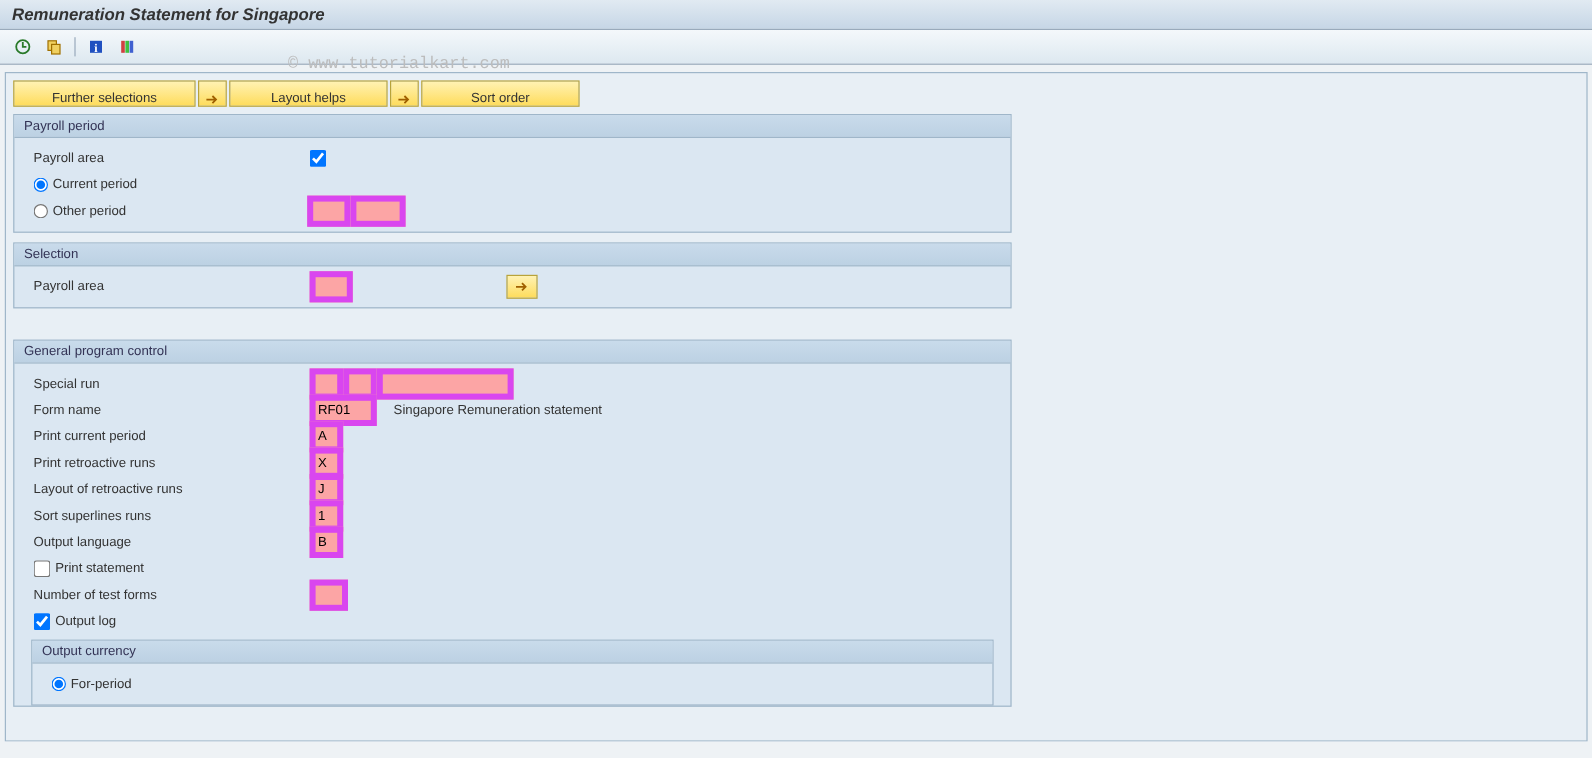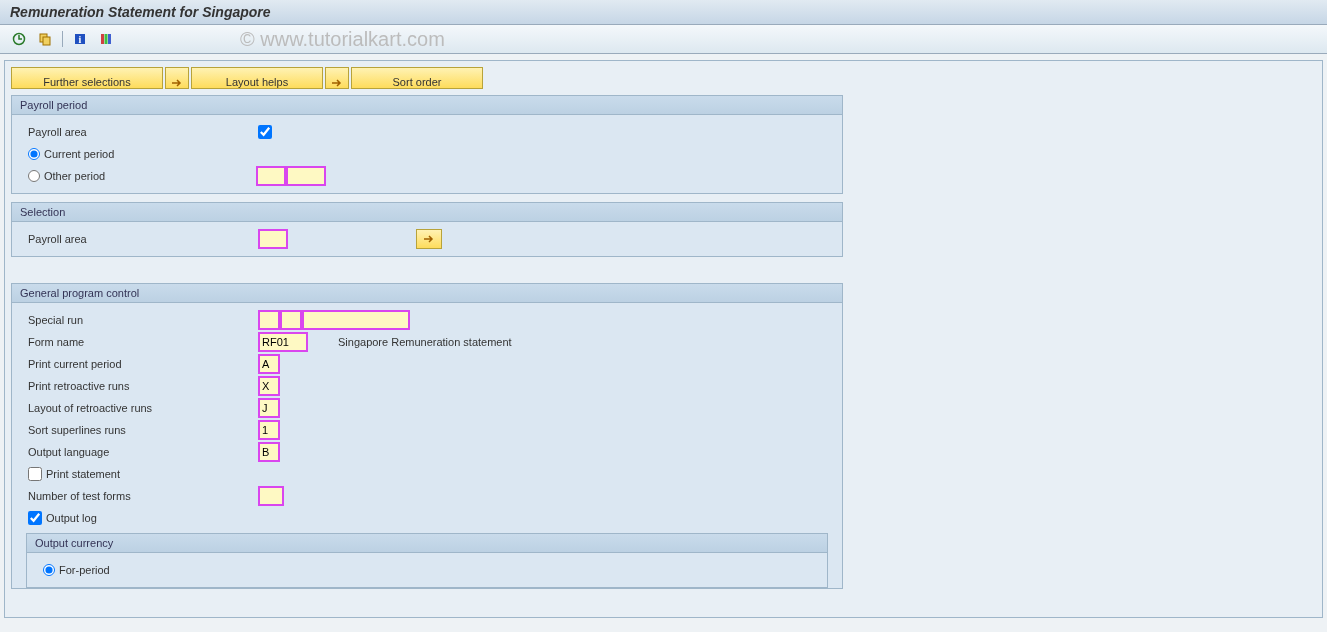--- a/index.html
+++ b/index.html
@@ -1,37 +1,37 @@
 <!DOCTYPE html>
 <html><head>
 <meta charset="utf-8">
 <style>
   html,body{margin:0;padding:0;font-family:Arial,Helvetica,sans-serif;font-size:11px;color:#333;background:#eef2f5;width:1327px}
   .titlebar{background:linear-gradient(#e1eaf2,#c6d6e6);border-bottom:1px solid #9ab;padding:4px 10px;font-weight:bold;font-style:italic;font-size:14px;color:#333}
   .toolbar{background:linear-gradient(#f4f8fb,#dde8f0);border-bottom:1px solid #9ab;padding:3px 8px;height:22px;display:flex;align-items:center;gap:4px;position:relative}
   .tb-btn{width:20px;height:18px;display:flex;align-items:center;justify-content:center;border:1px solid transparent;border-radius:2px;cursor:pointer}
   .tb-sep{width:1px;height:16px;background:#9ab;margin:0 2px}
-  .watermark{position:absolute;left:240px;top:3px;color:#bcbcbc;font-size:20px;font-family:Liberation Sans, sans-serif}
+  .watermark{position:absolute;left:240px;top:21px;color:#bcbcbc;font-size:14px;font-family:Liberation Mono, monospace}
   .page{background:#e8eff5;border:1px solid #9fb6c9;margin:6px 4px 0 4px;padding:6px 6px 20px 6px}
   .btnrow{display:flex;gap:2px;margin-bottom:6px}
   .ybtn{background:linear-gradient(#fff2b3,#fedc5c);border:1px solid #b8a33a;height:20px;display:flex;align-items:flex-end;justify-content:center;font-size:11px;cursor:pointer}
   .ybtn.lead{width:150px}
   .ybtn.arrow{width:22px}
   .ybtn.label{width:130px}
   .groupbox{background:#dbe7f2;border:1px solid #9fb6c9;margin-bottom:8px;width:830px}
   .gb-title{background:linear-gradient(#c9dbeb,#bcd1e3);border-bottom:1px solid #9fb6c9;padding:3px 8px;color:#335;font-size:11px}
   .gb-body{padding:6px 10px}
   .row{display:flex;align-items:center;height:22px}
   .lbl{width:230px;padding-left:6px}
   .ck{width:14px;height:14px;margin:0 4px 0 0;vertical-align:middle}
-  input[type=text].fld{height:16px;border:2px solid #d946ef;background:#fef9c3;font-size:11px;padding:0 2px}
+  input[type=text].fld{height:16px;border:5px solid #d946ef;background:#fca5a5;font-size:11px;padding:0 2px}
   .w10{width:14px}.w40{width:42px}.w70{width:70px}.w100{width:100px}
   .radio{width:12px;height:12px;margin:0 4px 0 6px;vertical-align:middle}
   .arrowbtn{width:24px;height:18px;background:linear-gradient(#fff2b3,#fedc5c);border:1px solid #b8a33a;display:flex;align-items:center;justify-content:center;cursor:pointer;margin-left:80px}
-  .desc{color:#333;margin-left:30px}
+  .desc{color:#333;margin-left:14px}
   .nested{margin:4px 4px 0 4px;border:1px solid #9fb6c9}
   svg{display:block}
 </style>
 </head>
 <body>
 
 <div class="titlebar">
   <span>Remuneration Statement for Singapore</span>
 </div>
 

